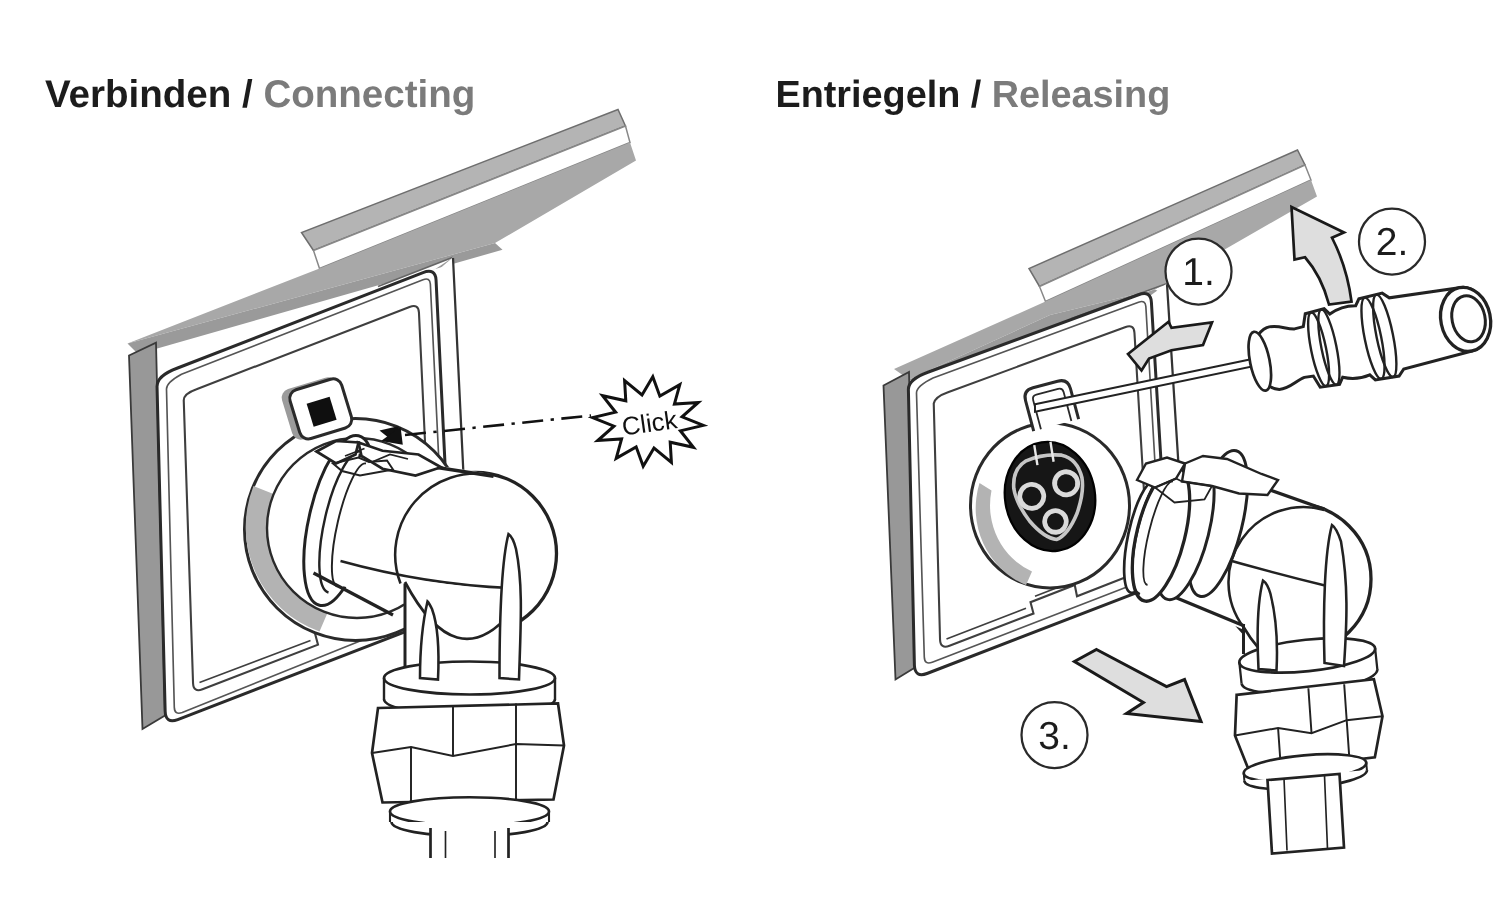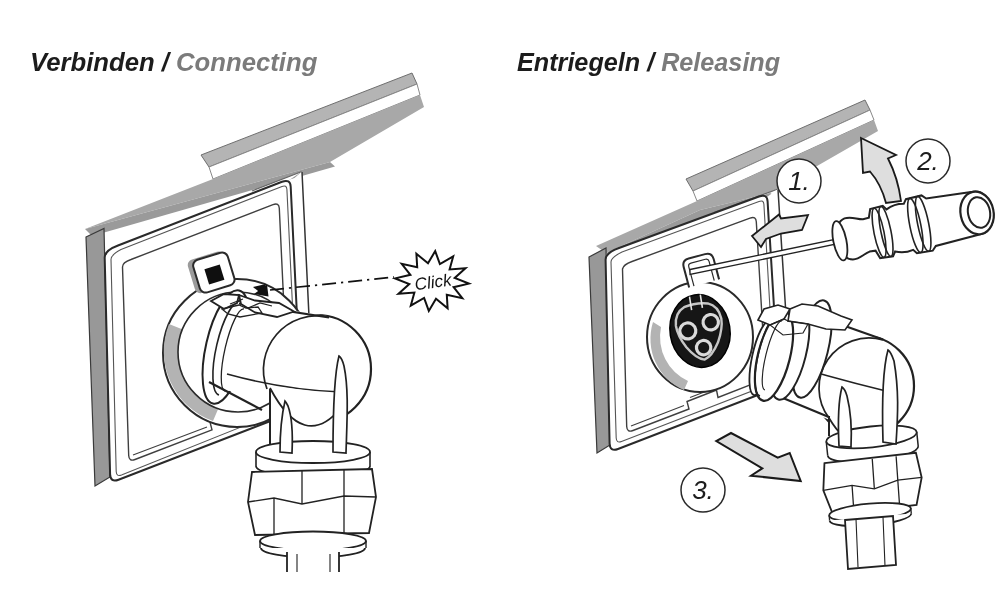--- a/index.html
+++ b/index.html
@@ -1,16 +1,16 @@
 <!DOCTYPE html>
 <html><head>
 <meta charset="utf-8">
 <style>
   html,body{margin:0;padding:0;background:#fff;}
-  .wrap{width:1000px;height:572px;position:relative;overflow:hidden;background:#fff;opacity:0.999;font-style:italic;}
+  .wrap{width:1000px;height:572px;position:relative;overflow:hidden;background:#fff;opacity:0.999;}
   svg{display:block;will-change:transform;}
 </style>
 </head>
 <body>
 <div class="wrap">
 <svg width="1000" height="600" viewBox="0 0 1000 600">
 <rect width="1000" height="600" fill="#ffffff"></rect>
 <text opacity="0.999" x="30" y="71" font-size="25.7" font-weight="bold" fill="#1c1c1c" font-family="Liberation Sans, sans-serif">Verbinden / <tspan fill="#7b7b7b">Connecting</tspan></text>
 <text opacity="0.999" x="517" y="71" font-size="25.2" font-weight="bold" fill="#1c1c1c" font-family="Liberation Sans, sans-serif">Entriegeln / <tspan fill="#7b7b7b">Releasing</tspan></text>
 <g id="L">

